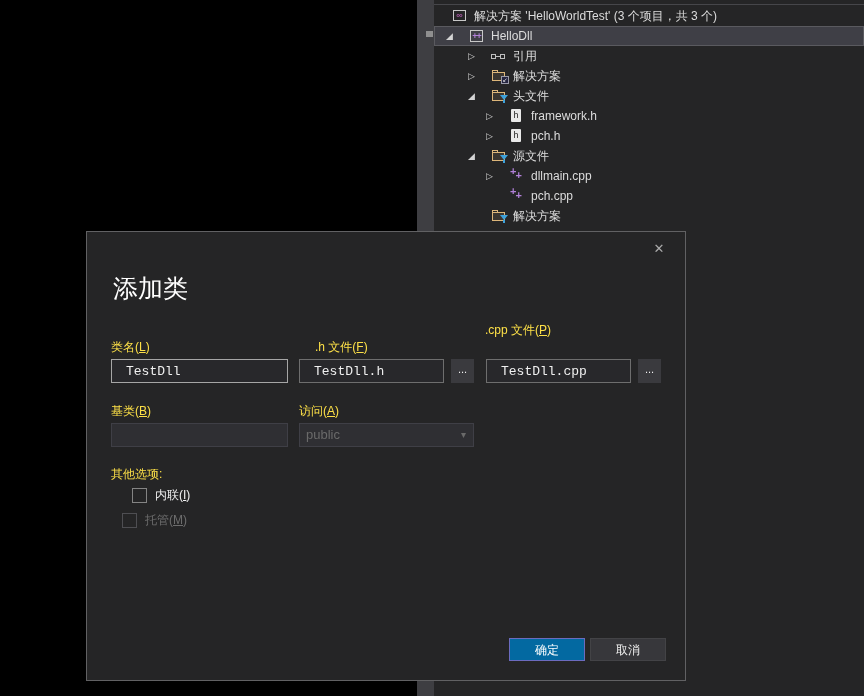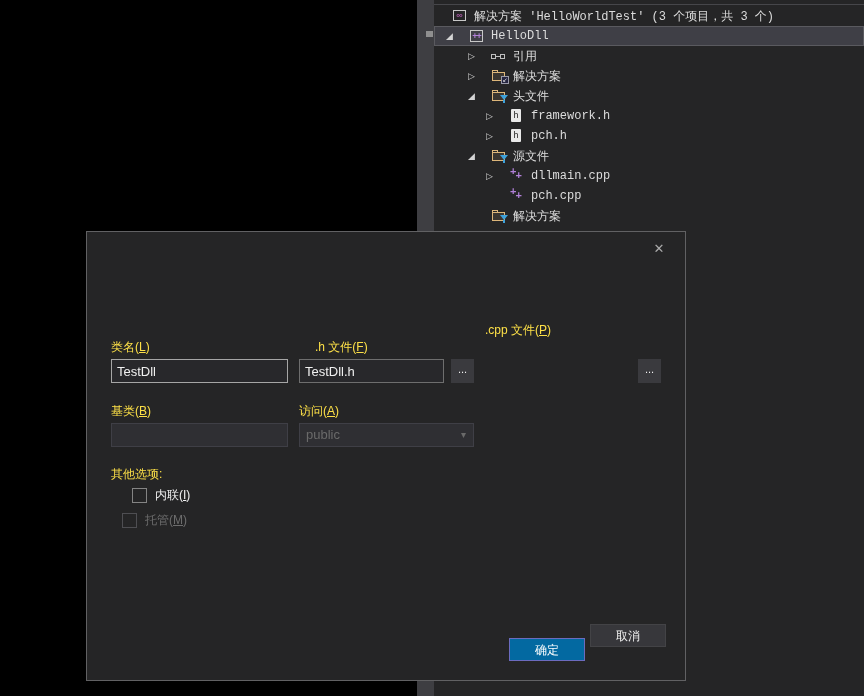--- a/index.html
+++ b/index.html
@@ -18,21 +18,21 @@
   #solution-explorer { position:absolute; left:434px; top:0; width:430px; height:696px; background:#252526; }
   #solution-explorer .topline { position:absolute; left:0; top:4px; width:100%; height:1px; background:#46464a; }
   #tree { position:absolute; left:0; top:6px; width:100%; }
   .trow { display:flex; align-items:center; width:100%; height:20px; font-size:12px;
           color:#dcdcdc; white-space:nowrap; cursor:default; }
   .trow.selected { background:#3f3f46; border:1px solid #5a5a5f; }
   .lv0 { padding-left:18px; } .lv1 { padding-left:10px; }
   .lv2 { padding-left:33px; } .lv3 { padding-left:51px; }
   .exp { flex:0 0 24px; font-size:9px; color:#d4d4d4; padding-left:1px; line-height:20px; }
   .ti  { flex:0 0 18px; height:16px; position:relative; margin-right:4px; }
-  .tlabel { color:#dcdcdc;font-family:Liberation Mono, monospace; }
+  .tlabel { color:#dcdcdc; }
 
   
   .slnbox { position:absolute; left:1px; top:2px; width:13px; height:11px; border:1px solid #c8c8c8;
             color:#a456a0; font-size:9px; line-height:9px; text-align:center; font-weight:bold; }
   .projbox { position:absolute; left:1px; top:2px; width:13px; height:12px; border:1px solid #c8c8c8;
             color:#b180d7; font-size:9px; line-height:10px; text-align:center; font-weight:bold; letter-spacing:-1px; }
   .refico { position:absolute; left:0; top:6px; display:flex; align-items:center; }
   .refico .sq { width:5px; height:5px; border:1px solid #bfbfbf; }
   .refico .ln { width:4px; height:1px; background:#bfbfbf; }
   .foldtab { position:absolute; left:1px; top:2px; width:6px; height:3px;
@@ -51,35 +51,35 @@
 
   
   #add-class-dialog { position:absolute; left:86px; top:231px; width:600px; height:450px;
      background:#252526; border:1px solid #616163; z-index:10; color:#f1f1f1; }
   #dlg-close { position:absolute; left:561px; top:7px; width:22px; height:20px; color:#ababab;
      font-size:13px; text-align:center; line-height:20px; cursor:default; }
   #dlg-title { position:absolute; left:26px; top:40px; font-size:25px; color:#ffffff; }
   .flabel { position:absolute; font-size:12px; color:#fde047; }
   .ak { text-decoration:underline; }
   .tbox { position:absolute; height:24px; background:#28282b; border:1px solid #6e6e6e;
-     color:#f0f0f0; font-size:13px; padding:0 5px; font-family:Liberation Sans, sans-serif; outline:none; }
+     color:#f0f0f0; font-size:13px; padding:0 14px; font-family:Liberation Mono, monospace; outline:none; }
   .tbox.focused { border-color:#a6a6a6; }
   .tbox.disbox { background:#2f2f33; border-color:#3f3f46; }
   .browse { position:absolute; width:23px; height:24px; background:#3a3a3e; color:#f0f0f0;
      font-size:11px; text-align:center; line-height:20px; cursor:default; }
   .ddown { position:absolute; height:24px; background:#2f2f33; border:1px solid #3f3f46;
      color:#6a6a6a; font-size:13px; line-height:22px; padding-left:6px; }
   .ddown .caret { position:absolute; right:7px; top:0; font-size:10px; color:#6a6a6a; }
   .cbrow { position:absolute; display:flex; align-items:center; font-size:12px; color:#f1f1f1; }
   .cbrow .cb { width:15px; height:15px; border:1px solid #848484; background:#252526; margin-right:8px; }
   .cbrow.dis { color:#6d6d6d; } .cbrow.dis .cb { border-color:#4e4e52; }
   .dbtn { position:absolute; width:76px; height:23px; font-size:12px; text-align:center;
      line-height:22px; cursor:default; }
   #ok-button { left:422px; top:406px; background:#0369a1; border:1px solid #6c6bbe; color:#ffffff; }
-  #cancel-button { left:503px; top:392px; background:#37373b; border:1px solid #434346; color:#f1f1f1; }
+  #cancel-button { left:503px; top:406px; background:#37373b; border:1px solid #434346; color:#f1f1f1; }
 </style>
 </head>
 <body>
 
 <div id="stage">
 
   <div id="editor-area"></div>
 
   <div id="editor-scrollbar">
     <div class="thumb"></div>
@@ -189,34 +189,36 @@
             <span class="funS"></span>
         </span>
         <span class="tlabel">解决方案</span>
       </div>
 
     </div>
   </div>
 
   <div id="add-class-dialog">
     <div id="dlg-close">✕</div>
+    <div id="dlg-title">添加类</div>
 
     <div class="flabel" style="left:24px; top:107px;">
       <span>类名(</span><span class="ak">L</span><span>)</span>
     </div>
     <div class="flabel" style="left:212px; top:107px;margin-left:16px;">
       <span>.h 文件(</span><span class="ak">F</span><span>)</span>
     </div>
     <div class="flabel" style="left:398px; top:90px;">
       <span>.cpp 文件(</span><span class="ak">P</span><span>)</span>
     </div>
 
     <input class="tbox focused" style="left: 24px; top: 127px; width: 177px;" value="TestDll">
     <input class="tbox" style="left: 212px; top: 127px; width: 145px;" value="TestDll.h">
     <div class="browse" style="left:364px; top:127px;">...</div>
+    <input class="tbox" style="left: 399px; top: 127px; width: 145px;" value="TestDll.cpp">
     <div class="browse" style="left:551px; top:127px;">...</div>
 
     <div class="flabel" style="left:24px; top:171px;">
       <span>基类(</span><span class="ak">B</span><span>)</span>
     </div>
     <div class="flabel" style="left:212px; top:171px;">
       <span>访问(</span><span class="ak">A</span><span>)</span>
     </div>
 
     <input class="tbox disbox" style="left: 24px; top: 191px; width: 177px;" value="">

